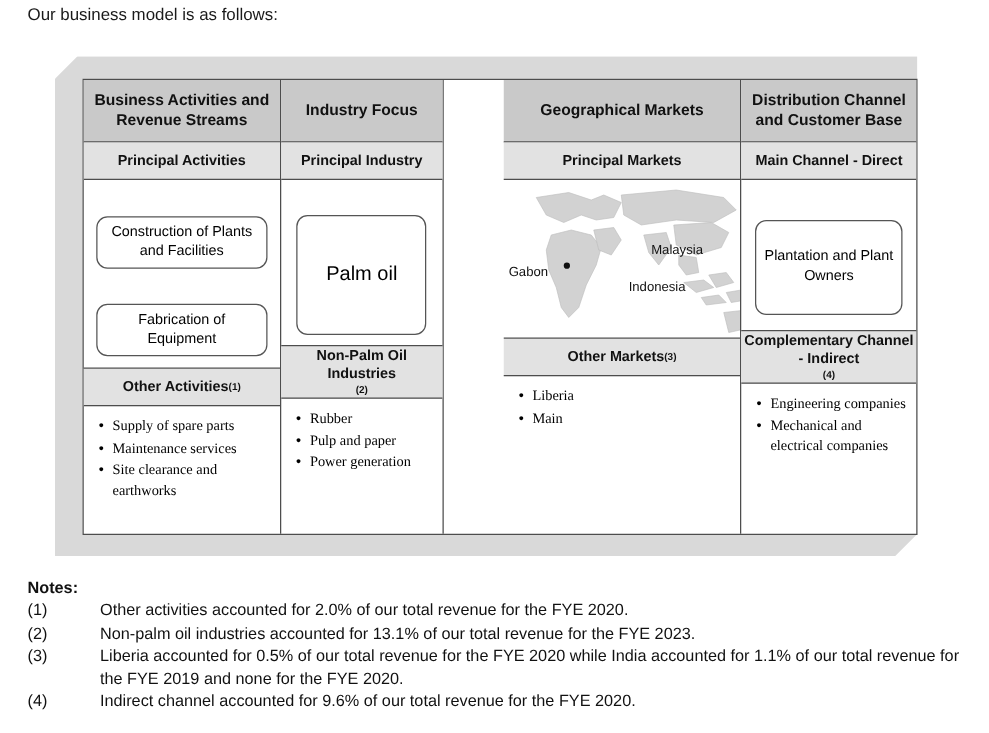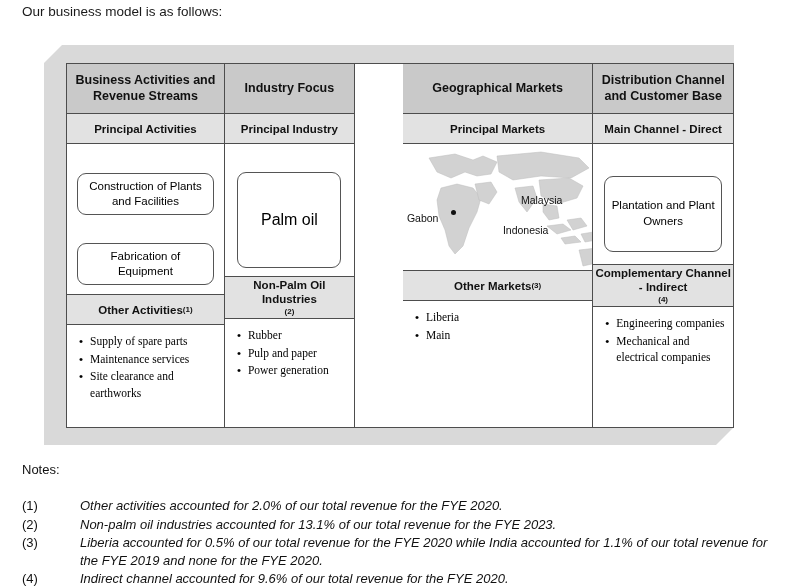--- a/index.html
+++ b/index.html
@@ -193,29 +193,29 @@
 
   
   .notes {
     position: absolute;
     left: 22px;
     top: 462px;
     width: 752px;
     font-size: 13px;
     color: #111;
   }
-  .notes-title { font-weight: normal; margin-bottom: 20px; }
+  .notes-title { font-weight: bold; margin-bottom: 2px; }
   .note-row {
     display: flex;
     align-items: flex-start;
     line-height: 1.35;
     margin-bottom: 1px;
   }
   .note-num { width: 58px; flex: 0 0 58px; }
-  .note-txt { flex: 1 1 auto; font-style: italic; }
+  .note-txt { flex: 1 1 auto; }
   sup { font-size: 8px; vertical-align: super; }
 </style>
 </head>
 <body>
 
 <div class="intro">Our business model is as follows:</div>
 
 <div class="diagram-wrap">
   <div class="shadow-plate"></div>
 

